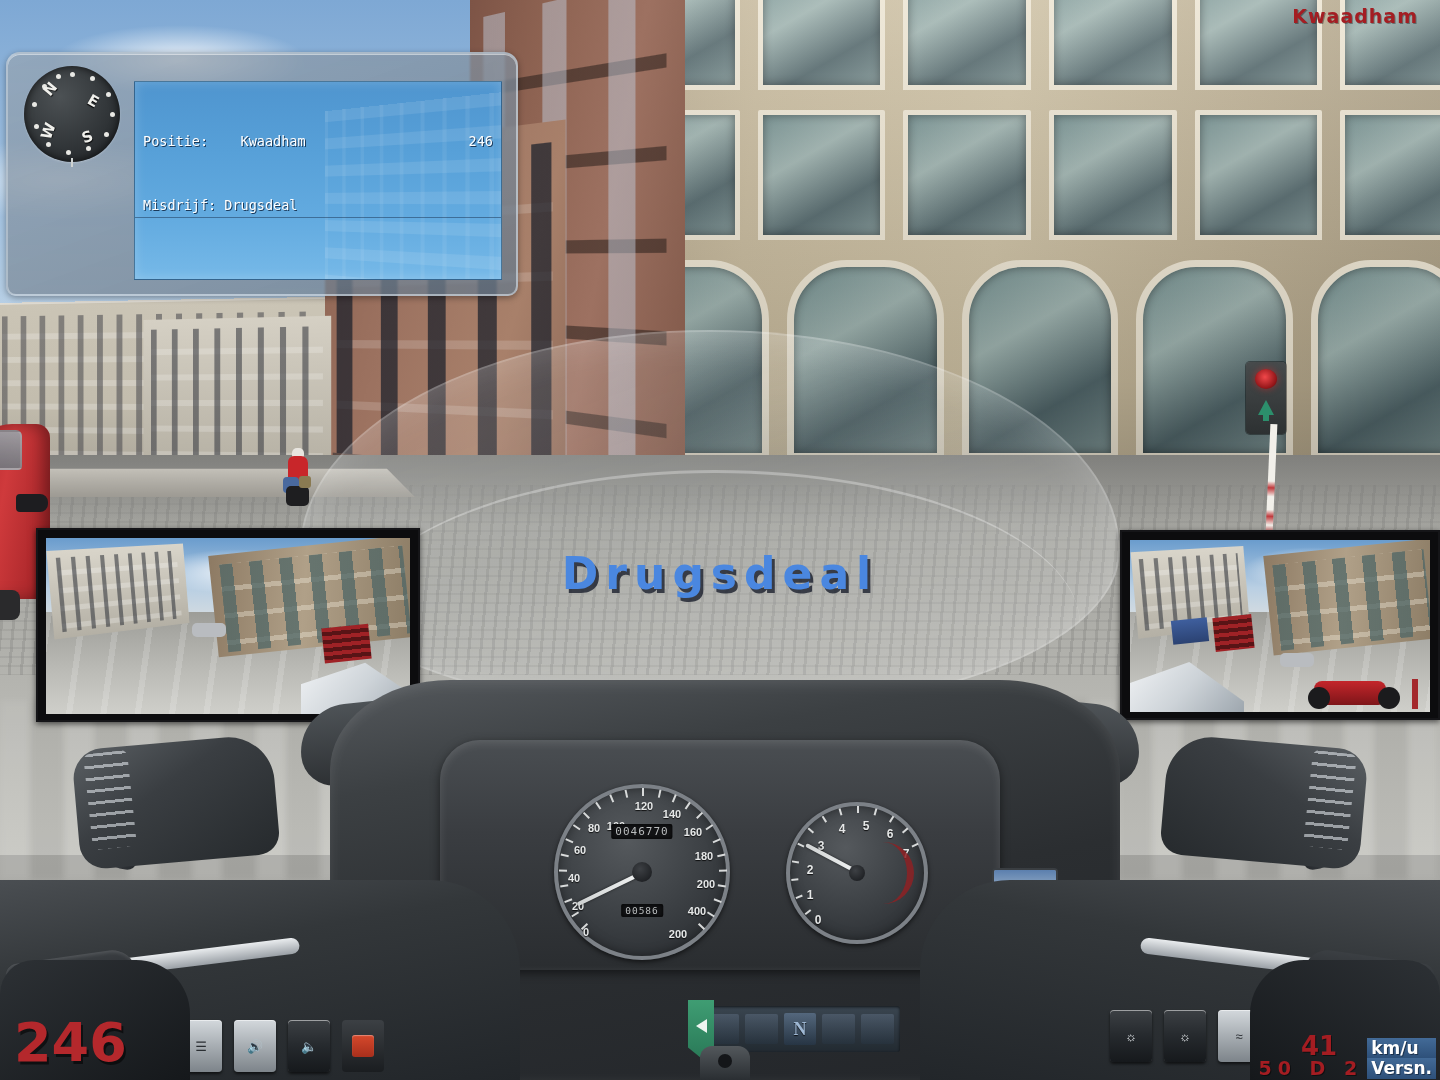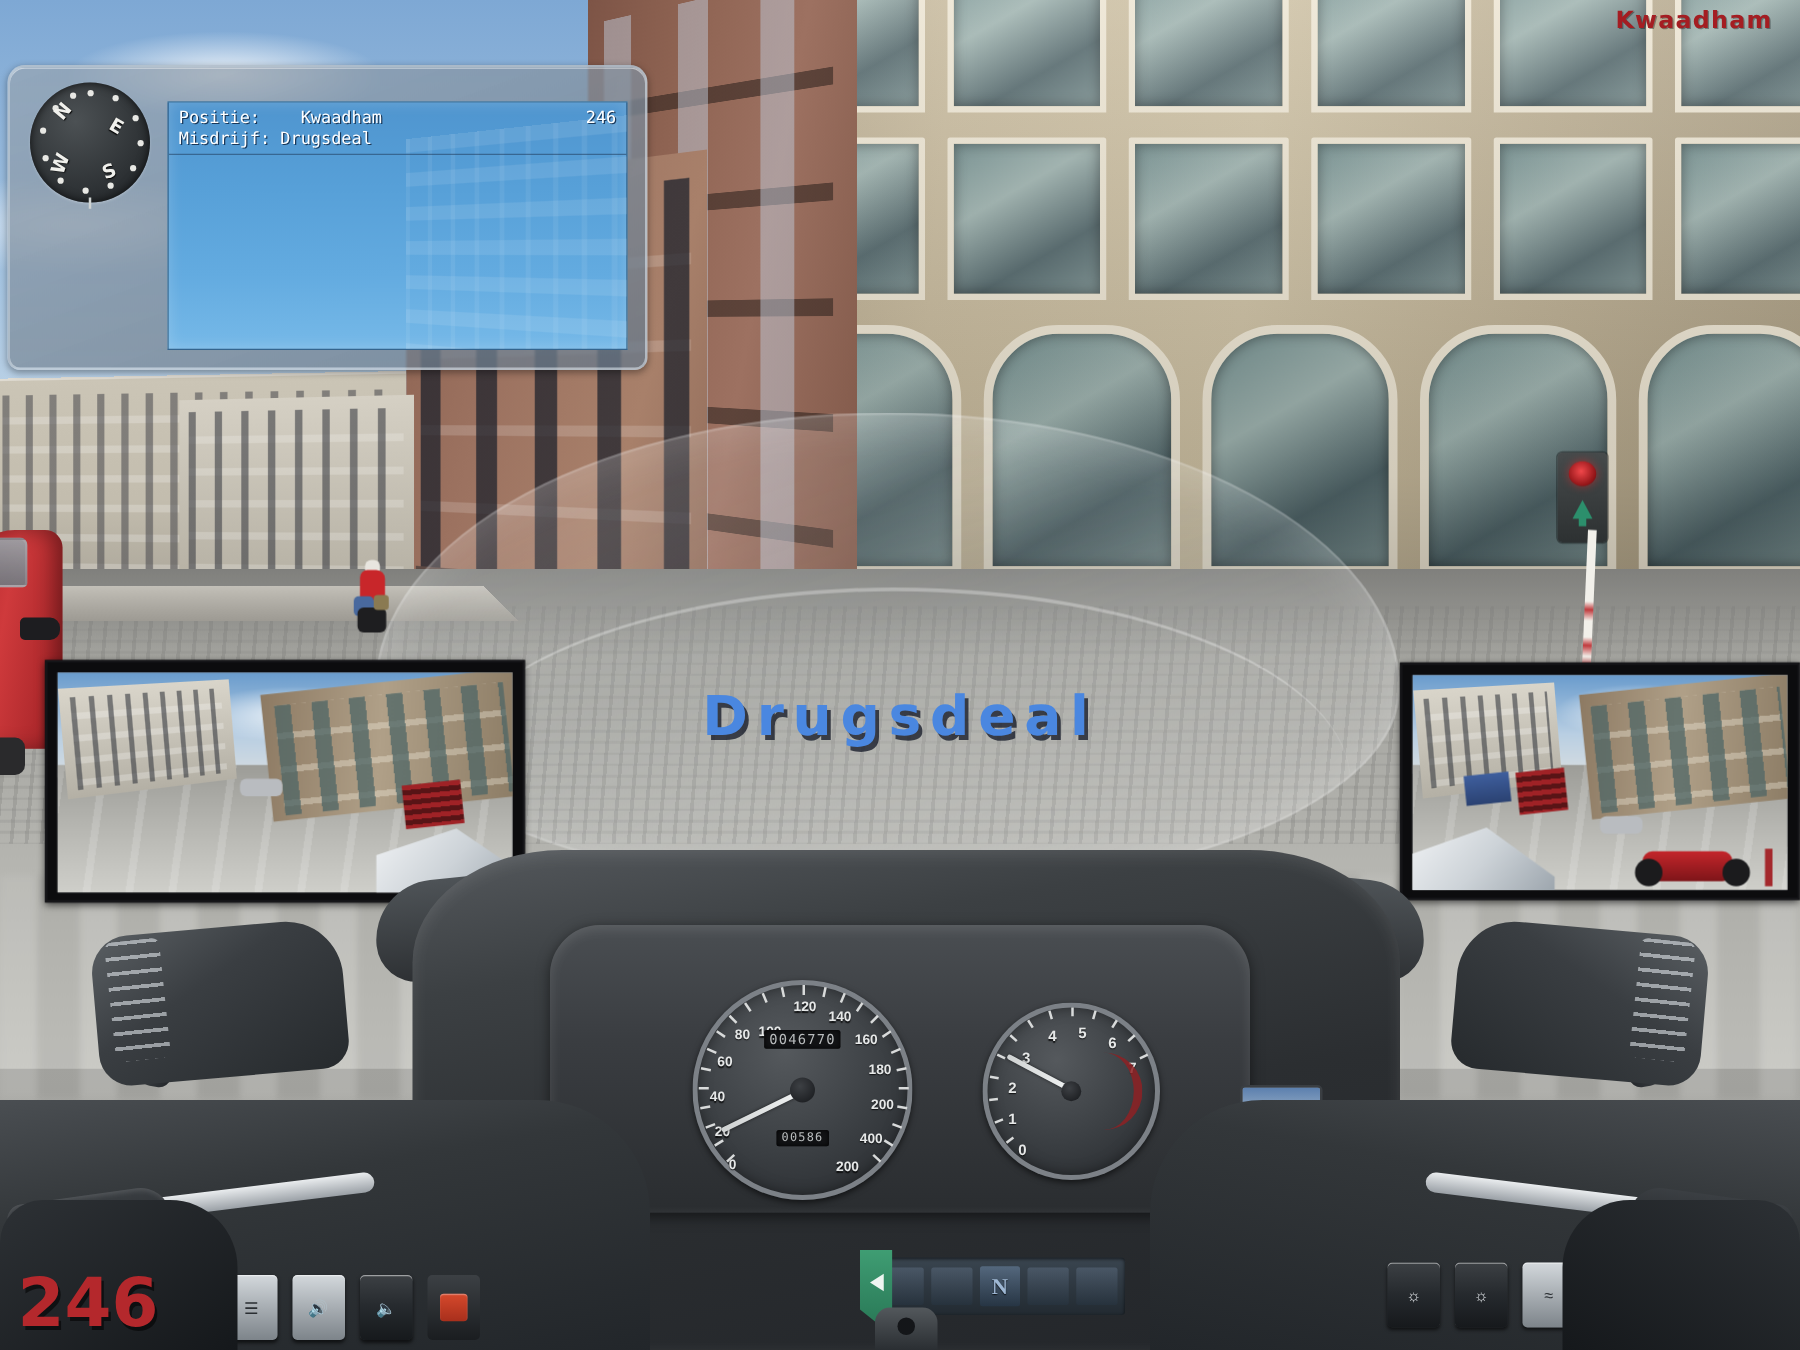--- a/index.html
+++ b/index.html
@@ -280,21 +280,21 @@
   }
   .hud-head {
     position: relative;
     padding: 4px 8px 3px 8px;
     border-bottom: 1px solid rgba(25,50,80,.5);
     color: #ffffff;
     font-size: 13.5px;
     line-height: 1.27;
     text-shadow: 1px 1px 0 rgba(20,45,75,.9);
   }
-  .hud-head-row { display: flex; justify-content: space-between; }
+  .hud-head-row { display: flex; justify-content: space-between; margin-top: 47px; }
   .hud-head-key { display: inline-block; }
   .hud-body {
     position: relative;
     padding: 8px 8px;
     color: #e9f3fb;
     font-size: 13.5px;
     line-height: 1.3;
     text-shadow: 1px 1px 0 rgba(20,45,75,.85);
     white-space: pre-wrap;
   }
@@ -972,14 +972,24 @@
       <div class="sw">≈</div>
     </div>
     <div class="killswitch"></div>
 
     <div class="gloves-l"></div>
     <div class="gloves-r"></div>
   </div>
 
   <div class="score-big">246</div>
 
+  <div class="readout-right">
+    <div class="ro-numbers">
+      <div class="ro-speed">41</div>
+      <div class="ro-gear">50 D 2</div>
+    </div>
+    <div class="ro-labels">
+      <span>km/u</span>
+      <span>Versn.</span>
+    </div>
+  </div>
 
 </div>
 
 </body></html>

